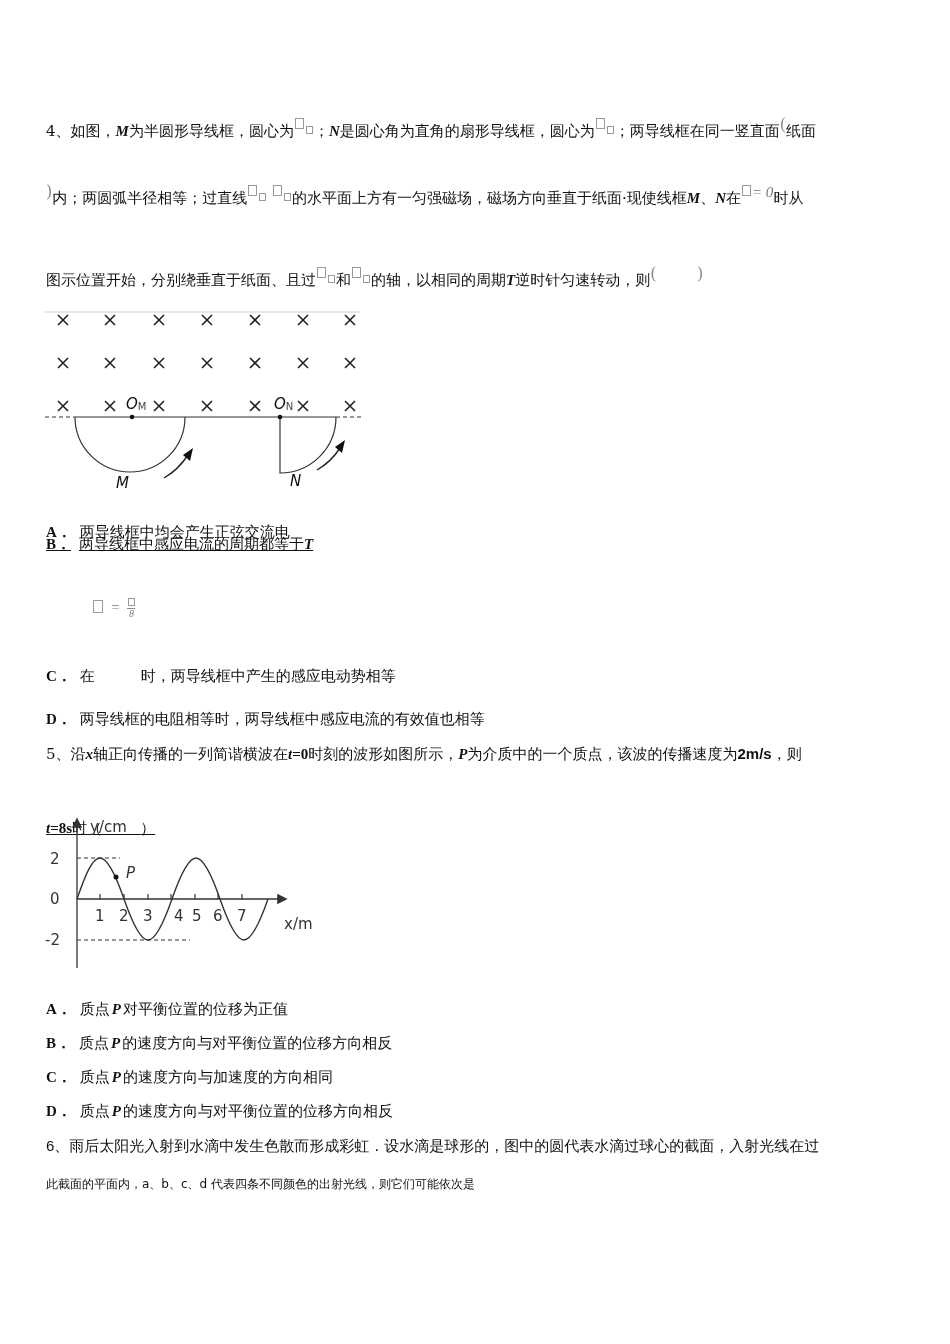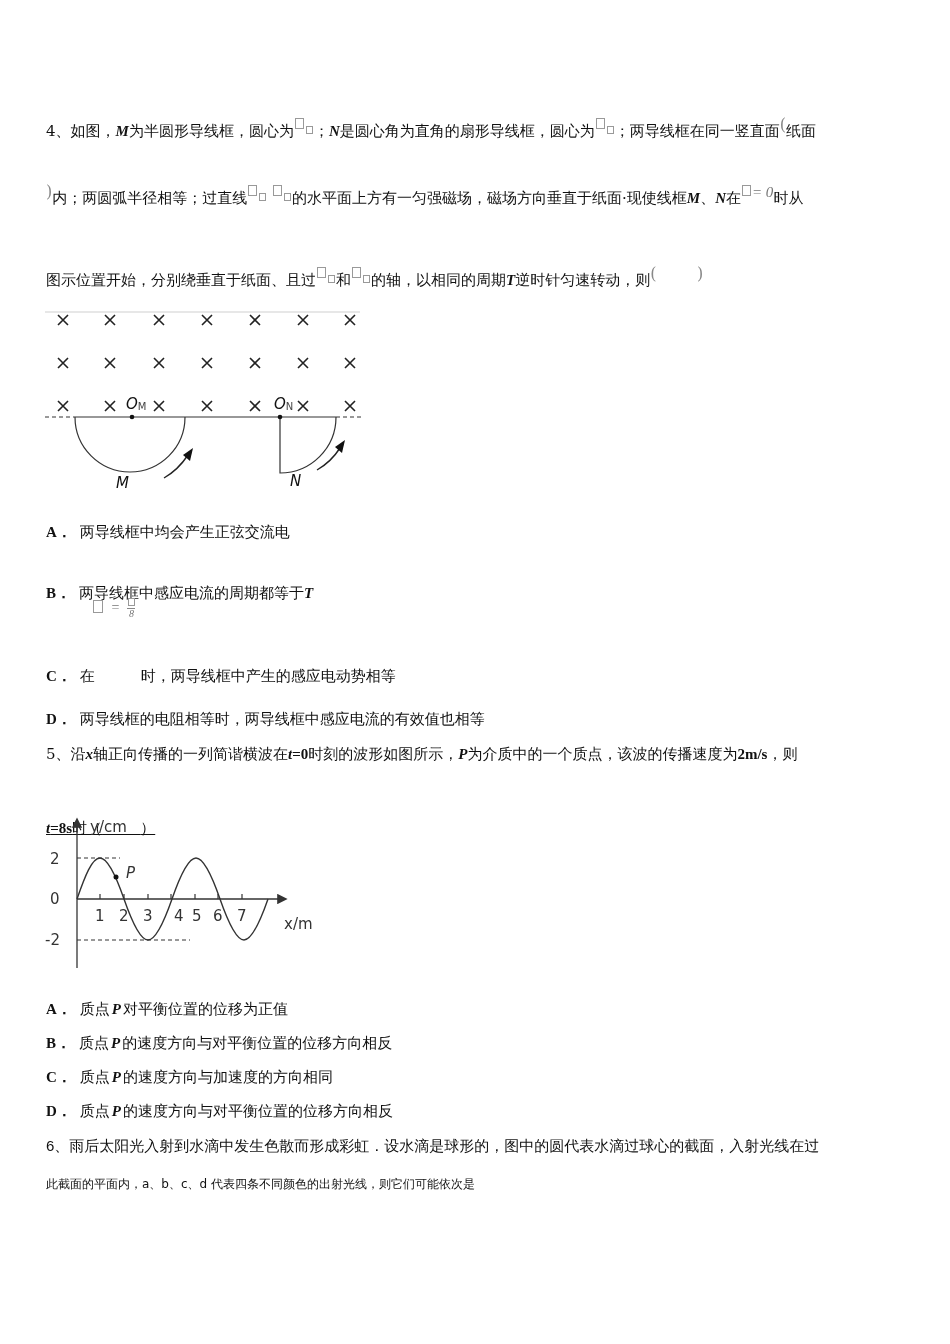--- a/index.html
+++ b/index.html
@@ -122,40 +122,40 @@
 
   <text x="86" y="104" font-size="15" font-style="italic" fill="#111" font-family="Liberation Serif, serif"><tspan>O</tspan><tspan font-size="10" font-style="normal" dy="1" fill="#444">M</tspan></text>
   <text x="234" y="104" font-size="15" font-style="italic" fill="#111" font-family="Liberation Serif, serif"><tspan>O</tspan><tspan font-size="10" font-style="normal" dy="1" fill="#444">N</tspan></text>
   <text x="76" y="183" font-size="15" font-style="italic" fill="#111" font-family="Liberation Serif, serif">M</text>
   <text x="250" y="181" font-size="15" font-style="italic" fill="#111" font-family="Liberation Serif, serif">N</text>
 </svg>
 
 <div class="line" style="top:521px;">
   <span class="opt-label">A．</span><span>两导线框中均会产生正弦交流电</span>
 </div>
-<div class="line" style="top:582px;">
+<div class="line" style="top:533px;text-decoration:underline;">
   <span class="opt-label">B．</span><span>两导线框中感应电流的周期都等于</span><span class="it">T</span>
 </div>
 <div style="position:absolute; left:92px; top:598px; font-size:14px; color:#777; font-family:'Liberation Serif', serif;">
   <span class="ph" style="vertical-align:-1px; width:8px; height:11px;"></span>
   <span style="margin:0 4px;">=</span>
   <span style="display:inline-block; text-align:center; vertical-align:middle; line-height:10px; font-size:10px;">
     <span class="ph s" style="vertical-align:0;"></span><br>
     <span style="border-top:1px solid #888; display:inline-block; width:8px; font-style:italic;">8</span>
   </span>
 </div>
 <div class="line" style="top:621px;margin-top:44px;">
   <span class="opt-label">C．</span><span>在</span><span style="display:inline-block; width:46px;"></span><span>时，两导线框中产生的感应电动势相等</span>
 </div>
 <div class="line" style="top:708px;">
   <span class="opt-label">D．</span><span>两导线框的电阻相等时，两导线框中感应电流的有效值也相等</span>
 </div>
 
 <div class="line" style="top:743px;">
-  <span>5、</span><span>沿</span><span class="it" style="font-weight:bold;">x</span><span>轴正向传播的一列简谐横波在</span><span class="it">t</span><span class="b" style="font-family:'Liberation Serif',serif;">=0</span><span>时刻的波形如图所示，</span><span class="it">P</span><span>为介质中的一个质点，该波的传播速度为</span><span class="b" style="font-family:Liberation Serif, serif;">2m/s</span><span>，则</span>
+  <span>5、</span><span>沿</span><span class="it" style="font-weight:bold;">x</span><span>轴正向传播的一列简谐横波在</span><span class="it">t</span><span class="b" style="font-family:'Liberation Serif',serif;">=0</span><span>时刻的波形如图所示，</span><span class="it">P</span><span>为介质中的一个质点，该波的传播速度为</span><span class="b" style="font-family:Liberation Sans, sans-serif;">2m/s</span><span>，则</span>
 </div>
 <div class="line" style="top:817px;text-decoration:underline;">
   <span class="it">t</span><span class="b" style="font-family:'Liberation Serif',serif;">=8s</span><span>时（</span><span style="white-space:pre;">        </span><span>）</span>
 </div>
 
 <svg style="position:absolute; left:40px; top:810px;" width="300" height="170" viewBox="0 0 300 170">
   <defs>
     <marker id="arr" markerWidth="8" markerHeight="8" refX="6" refY="4" orient="auto">
       <path d="M0,0 L8,4 L0,8 Z" fill="#333"></path>
     </marker>

